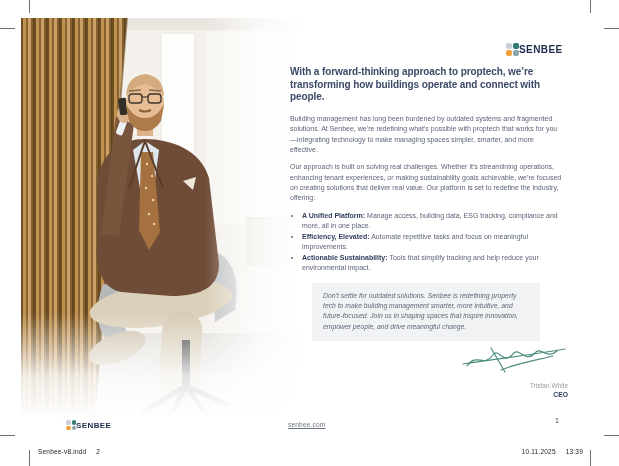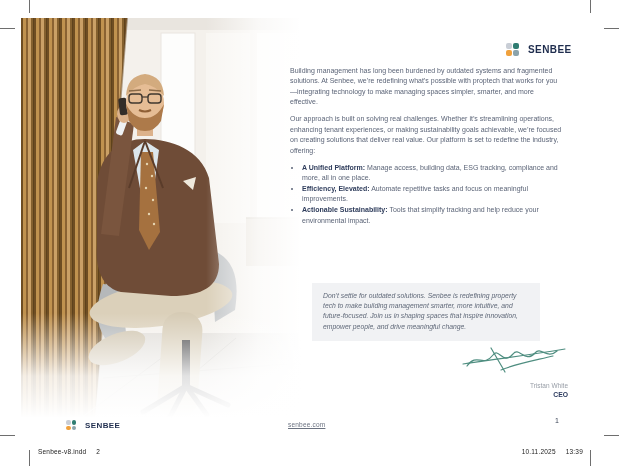--- a/index.html
+++ b/index.html
@@ -14,21 +14,21 @@
   .crop.h { height:1px; width:15px; }
   .slug { position:absolute; font-size:6.5px; color:#222; letter-spacing:.2px; }
   .slug span { margin-right:10px; }
   .slug.right { text-align:right; }
   .slug.right span { margin:0 0 0 10px; }
 
   
   .photo { position:absolute; left:21px; top:18px; width:280px; height:400px; }
 
   
-  .logo { position:absolute; display:flex; align-items:center; gap:9px; }
+  .logo { position:absolute; display:flex; align-items:center; gap:0; }
   .logo-mark { display:grid; grid-template-columns:1fr 1fr; grid-template-rows:1fr 1fr; gap:1px; }
   .logo-mark i { border-radius:2px; }
   .logo-word { font-weight:700; color:#1f2d4e; letter-spacing:.4px; }
   .logo.top { left:506px; top:43px; }
   .logo.top .logo-mark { width:13px; height:13px; }
   .logo.top .logo-word { font-size:10px; }
   .logo.footer { left:66px; top:420px; }
   .logo.footer .logo-mark { width:10px; height:10px; }
   .logo.footer .logo-word { font-size:8px; }
 
@@ -162,20 +162,21 @@
   <span class="logo-mark">
     <i style="background:#c9ced6"></i>
       <i style="background:#2f7d72"></i>
     <i style="background:#f0a13c"></i>
       <i style="background:#8ba3ab"></i>
   </span>
   <span class="logo-word">SENBEE</span>
 </div>
 
 <div class="content">
+  <h2 class="subtitle">With a forward-thinking approach to proptech, we’re transforming how buildings operate and connect with people.</h2>
   <p class="body-p">Building management has long been burdened by outdated systems and fragmented solutions. At Senbee, we’re redefining what’s possible with proptech that works for you—integrating technology to make managing spaces simpler, smarter, and more effective.</p>
   <p class="body-p">Our approach is built on solving real challenges. Whether it’s streamlining operations, enhancing tenant experiences, or making sustainability goals achievable, we’re focused on creating solutions that deliver real value. Our platform is set to redefine the industry, offering:</p>
   <ul class="bullets">
     <li><b>A Unified Platform:</b><span> Manage access, building data, ESG tracking, compliance and more, all in one place.</span></li>
     <li><b>Efficiency, Elevated:</b><span> Automate repetitive tasks and focus on meaningful improvements.</span></li>
     <li><b>Actionable Sustainability:</b><span> Tools that simplify tracking and help reduce your environmental impact.</span></li>
   </ul>
 </div>
 
 <div class="quote">Don’t settle for outdated solutions. Senbee is redefining property tech to make building management smarter, more intuitive, and future-focused. Join us in shaping spaces that inspire innovation, empower people, and drive meaningful change.</div>

